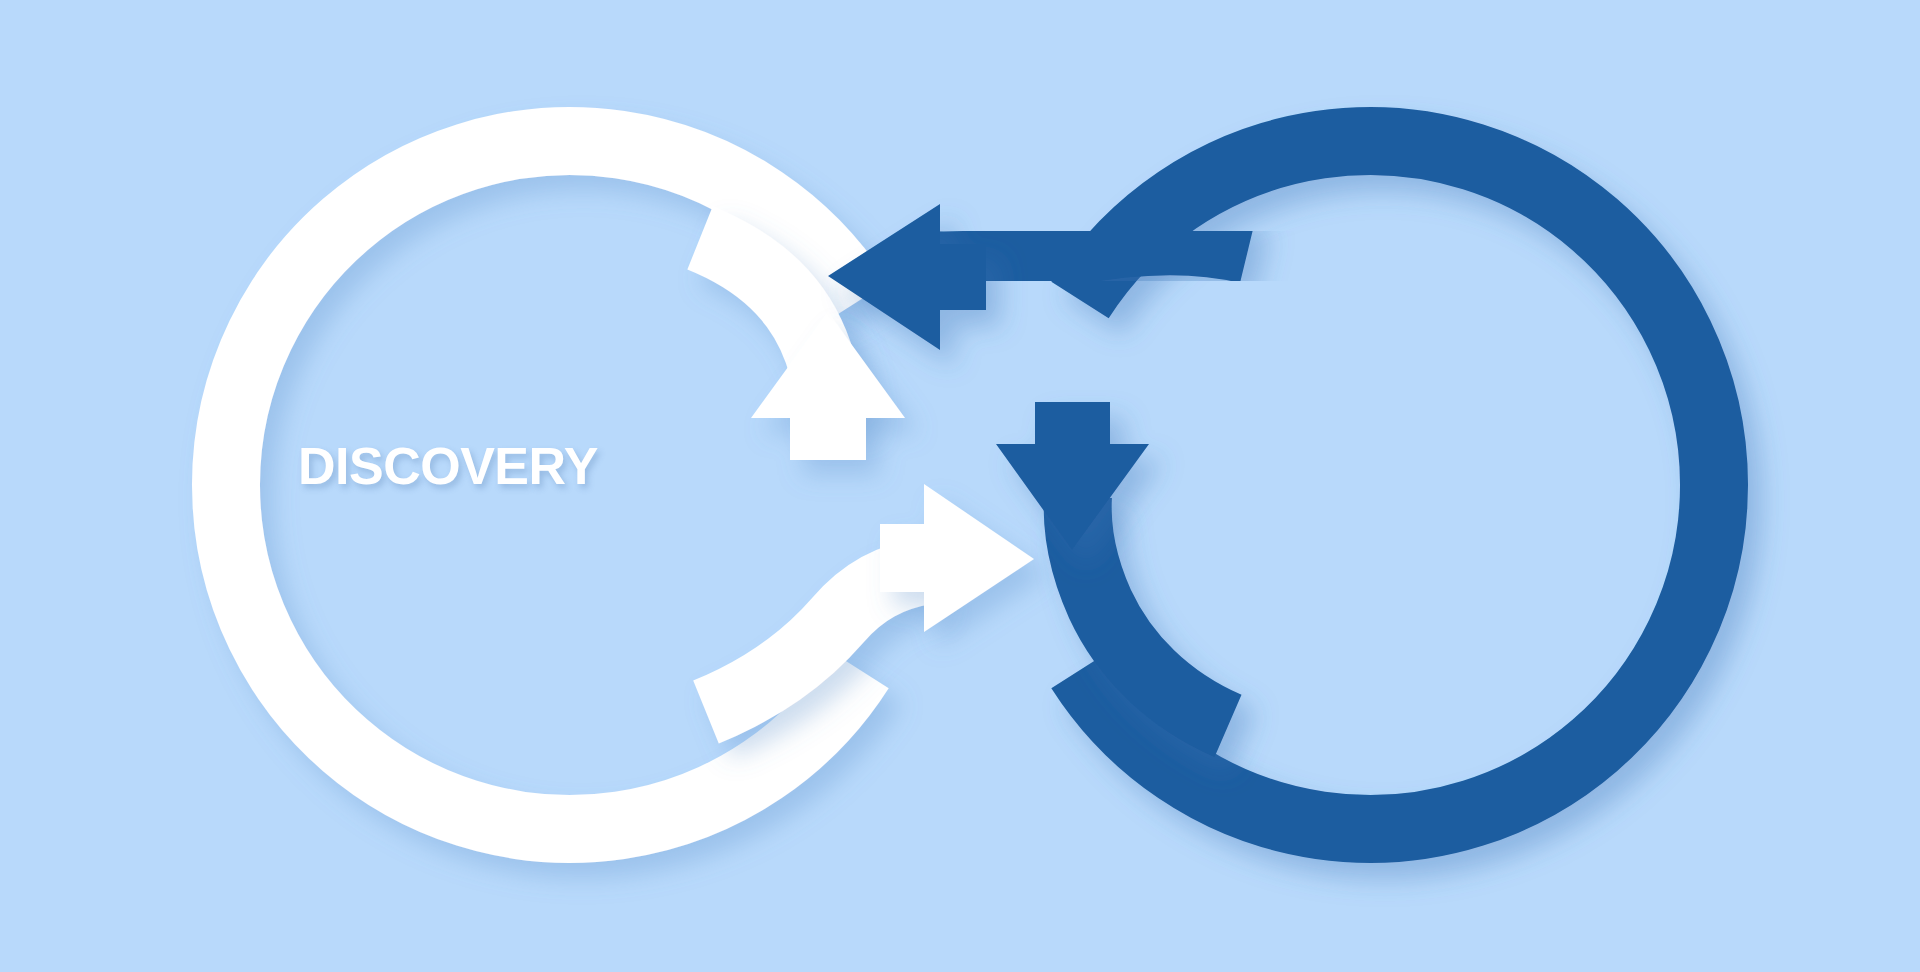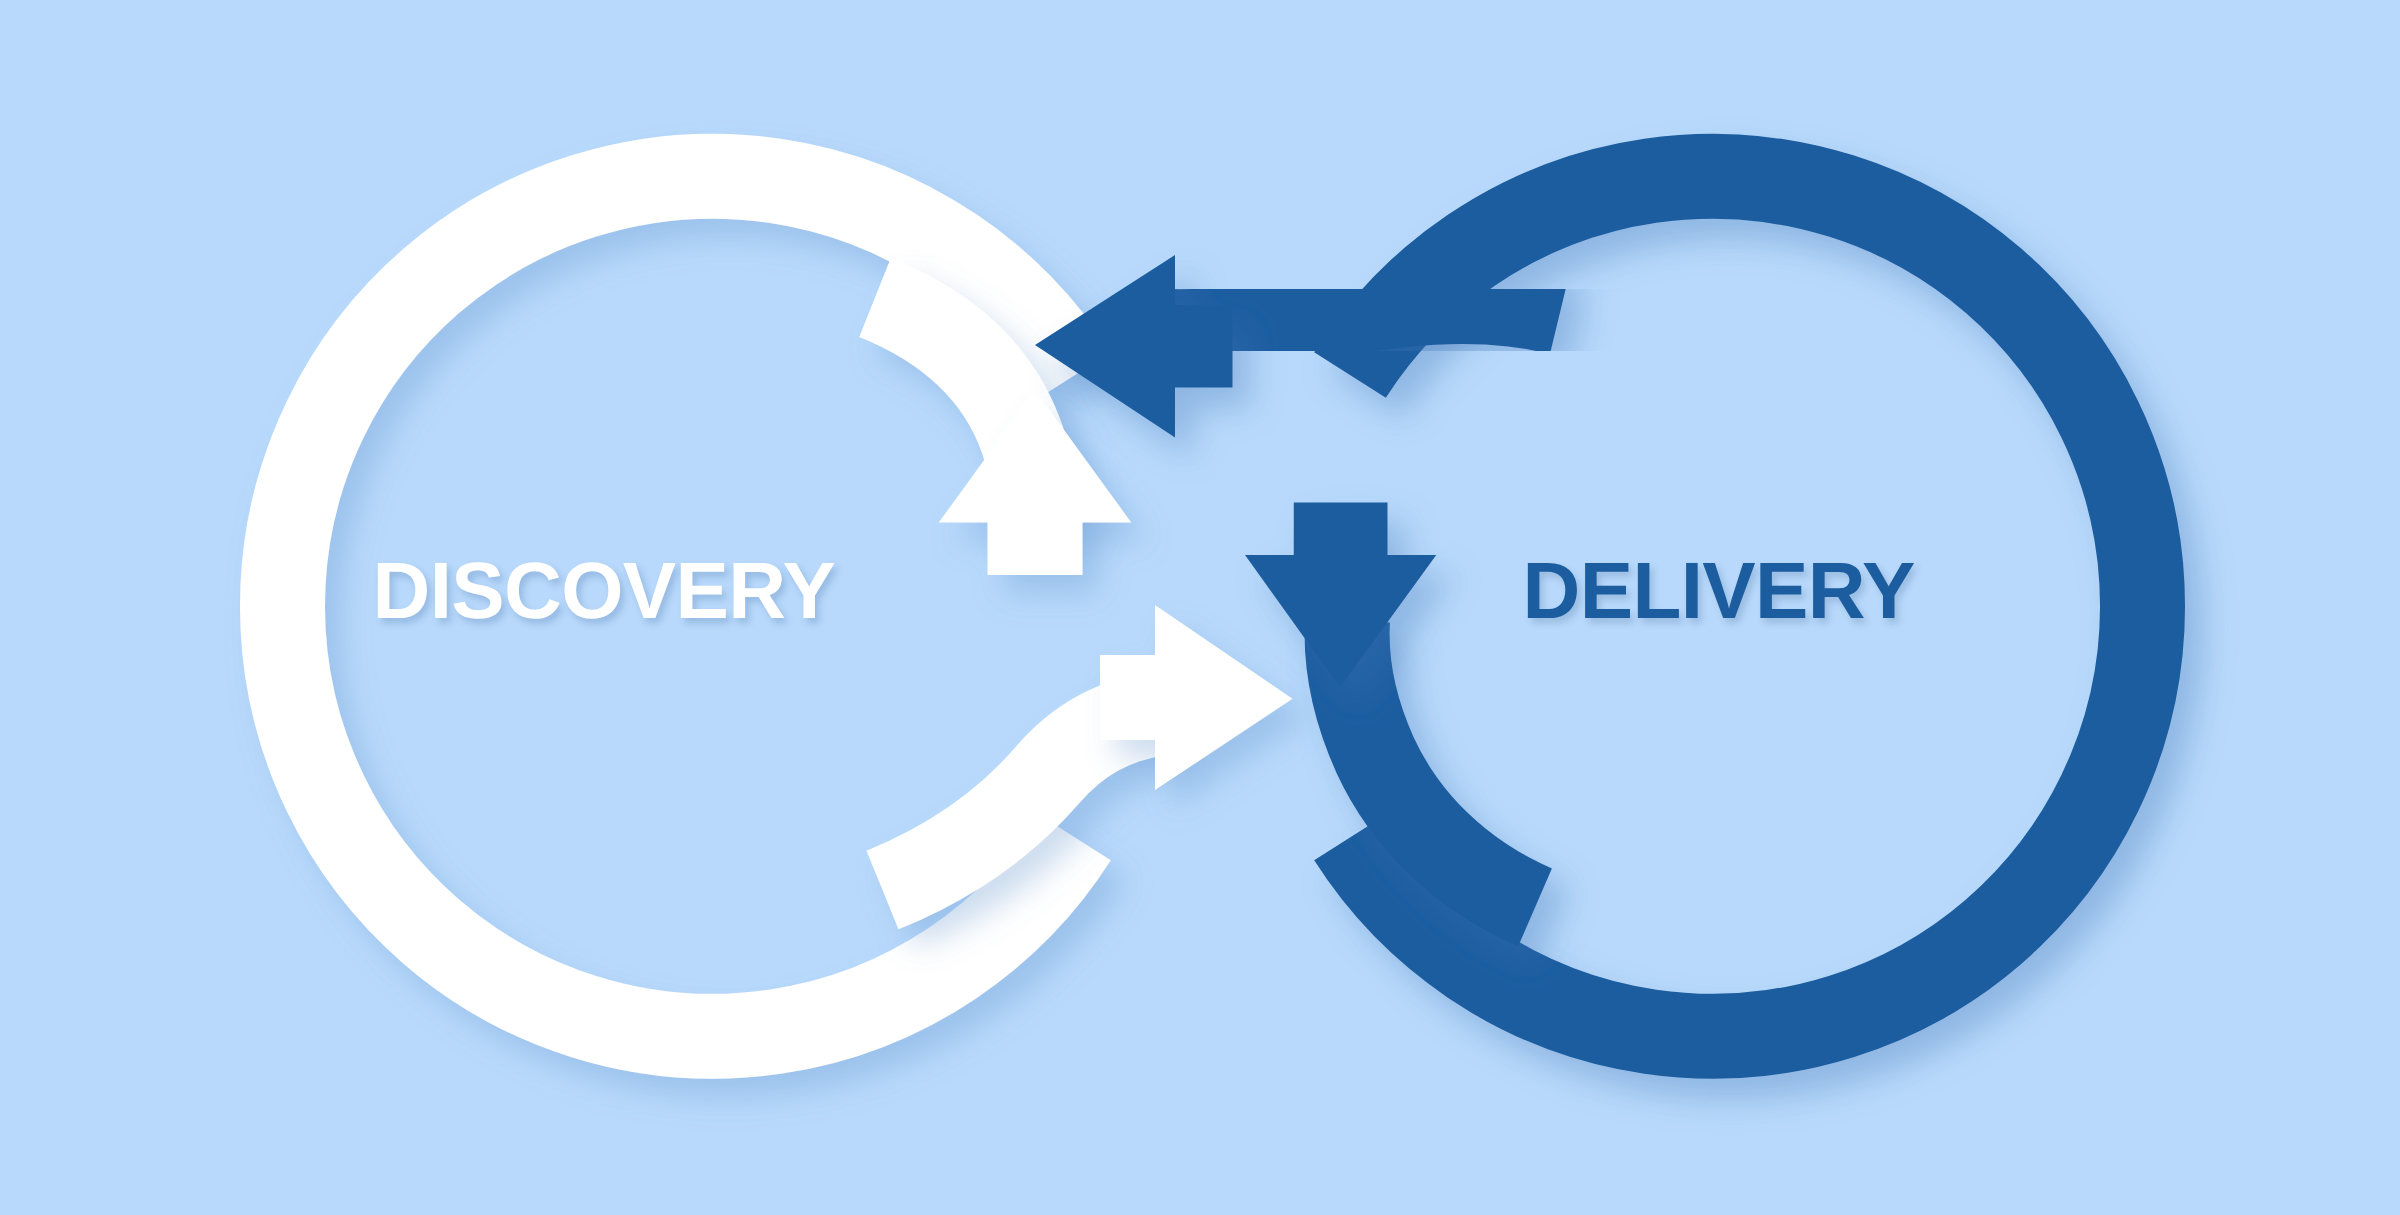--- a/index.html
+++ b/index.html
@@ -24,21 +24,21 @@
     left: 0;
     top: 0;
     width: 1920px;
     height: 972px;
     display: block;
   }
   .cycle-label {
     position: absolute;
     font-family: "Liberation Sans", sans-serif;
     font-weight: 700;
-    font-size: 64px;
+    font-size: 52px;
     letter-spacing: -0.5px;
     line-height: 1;
     white-space: nowrap;
     user-select: none;
   }
   #label-discovery {
     left: 298px;
     top: 440px;
     color: #ffffff;
     text-shadow: 3px 4px 6px rgba(60,105,160,0.28);
@@ -154,15 +154,14 @@
                  L 1116,512
                  L 1155,512
                  Z" fill="#1c5da0" transform="translate(-6,-68)"></path>
       </g>
     </g>
 
   </svg>
 
   <div class="cycle-label" id="label-discovery">DISCOVERY</div>
 
-  <div class="cycle-label" id="label-delivery">DELIVERY</div>
 
 </div>
 
 </body></html>

